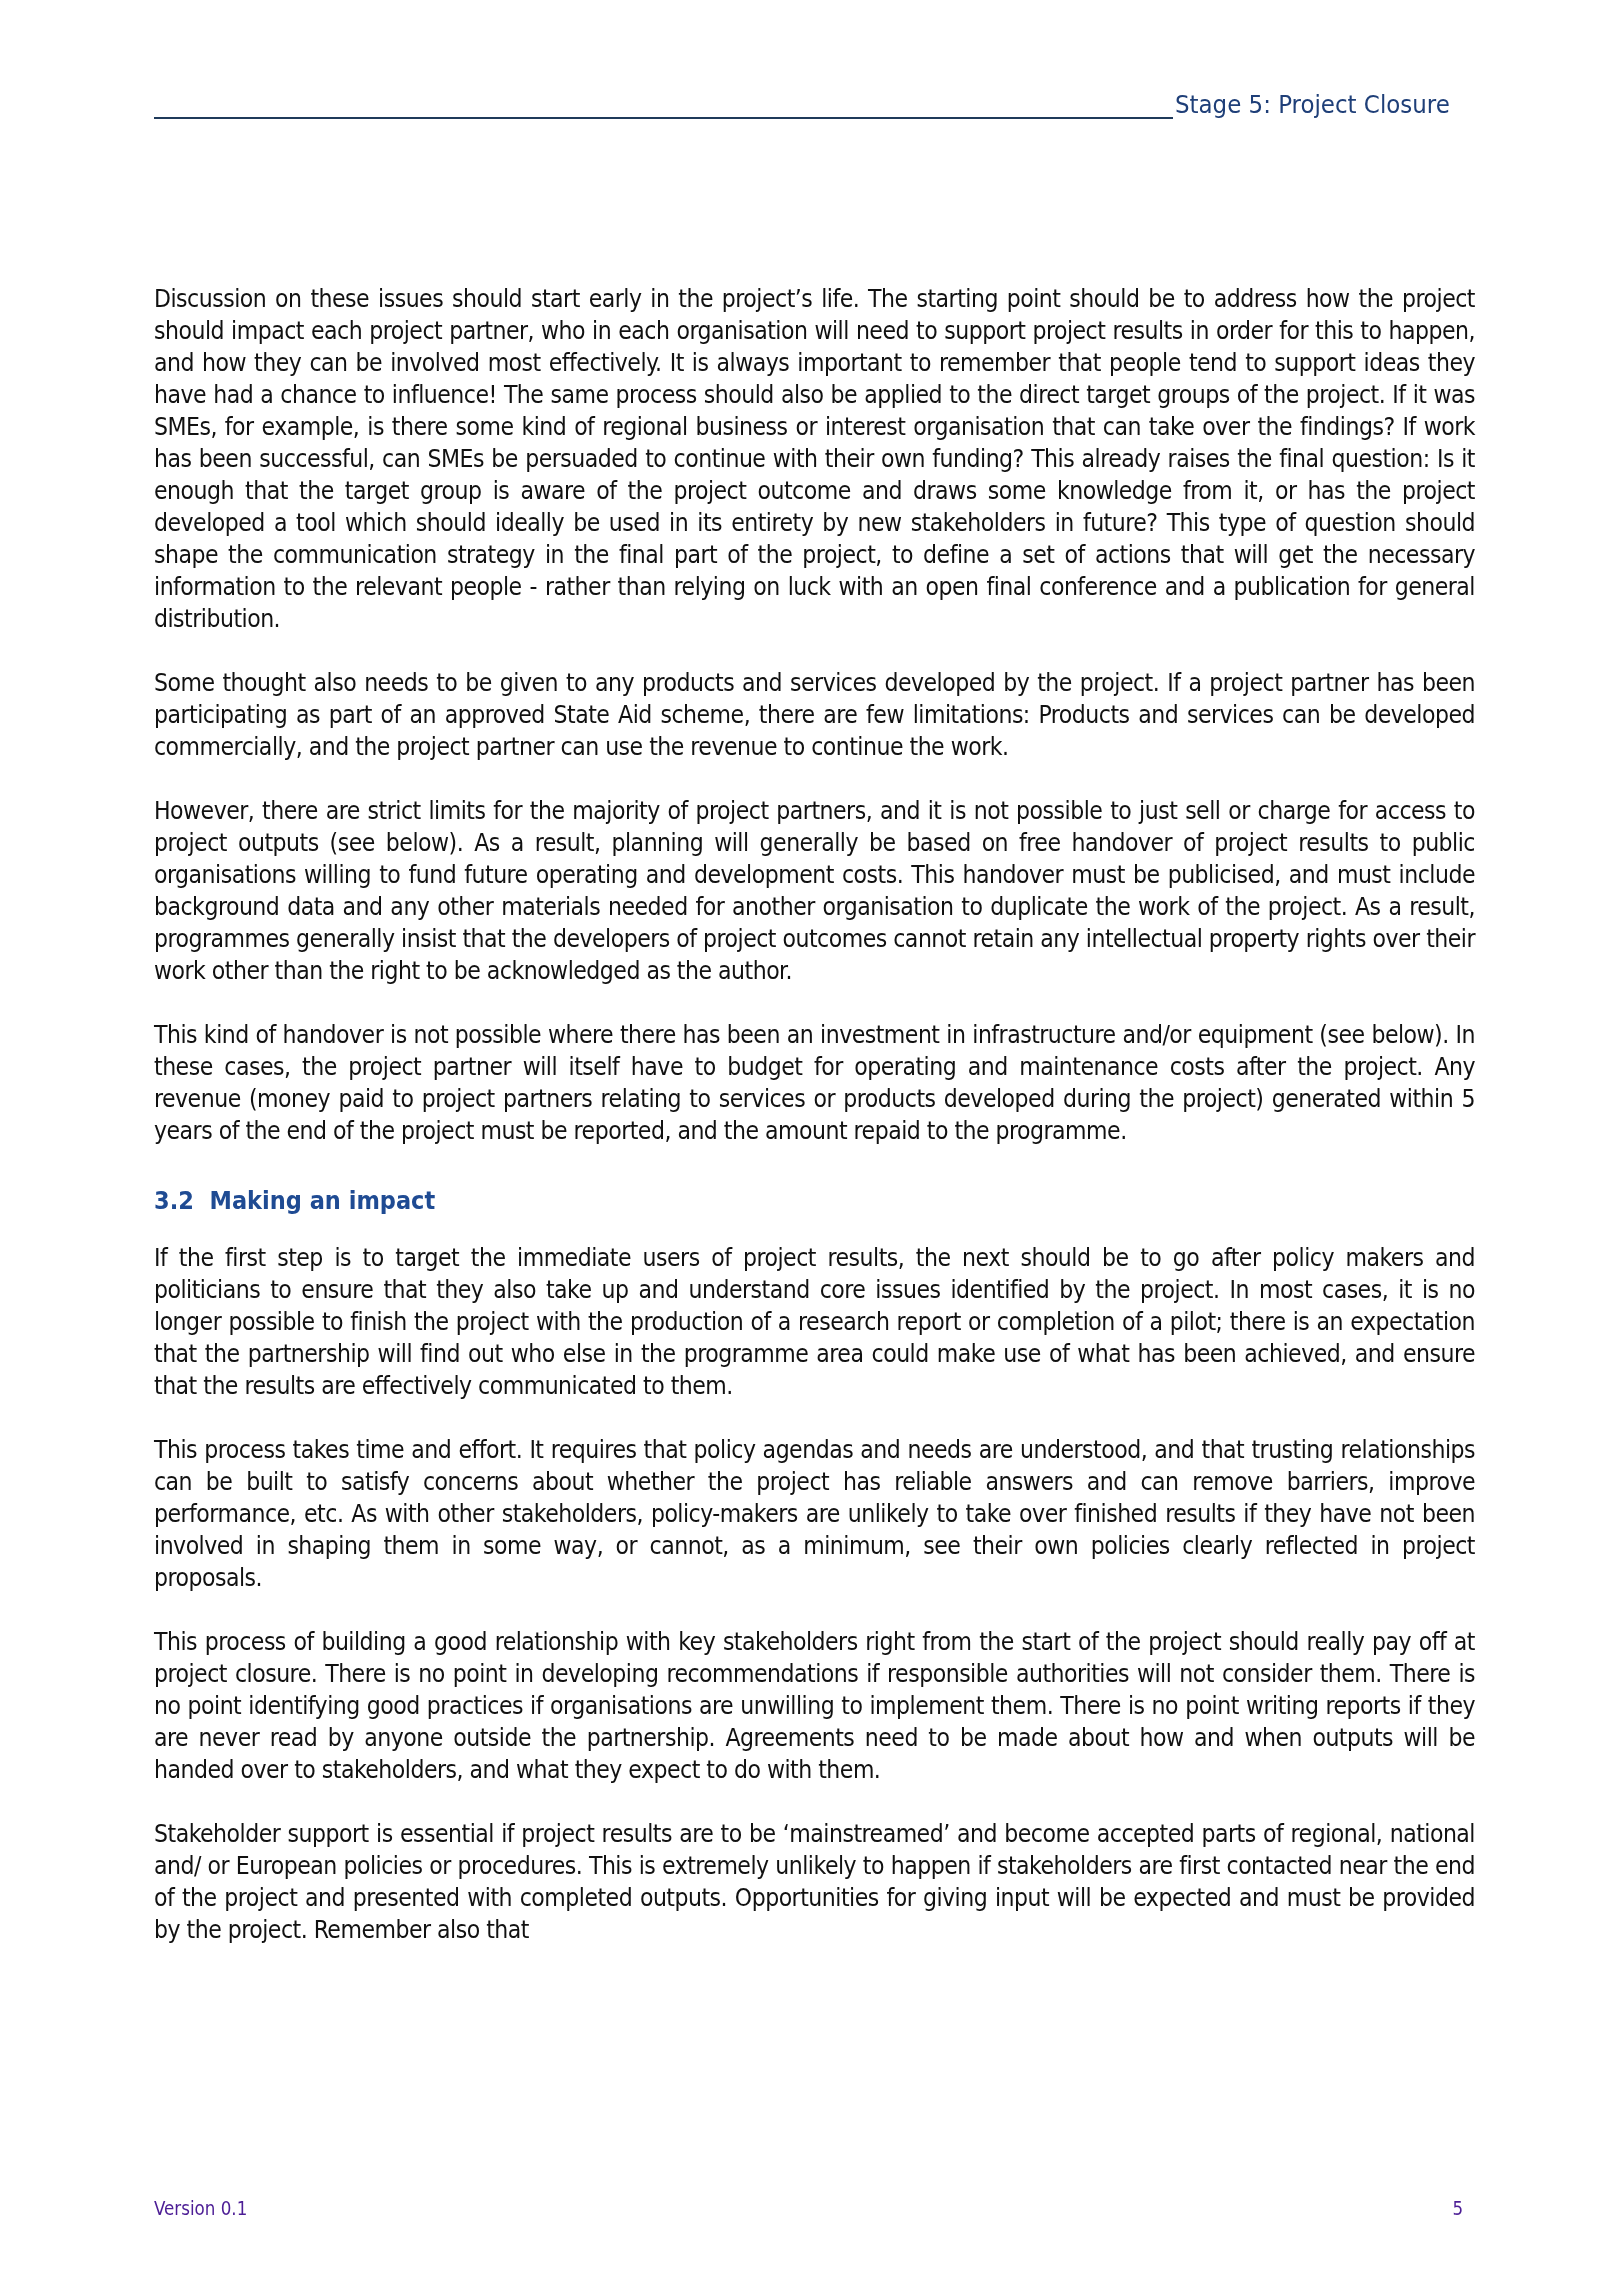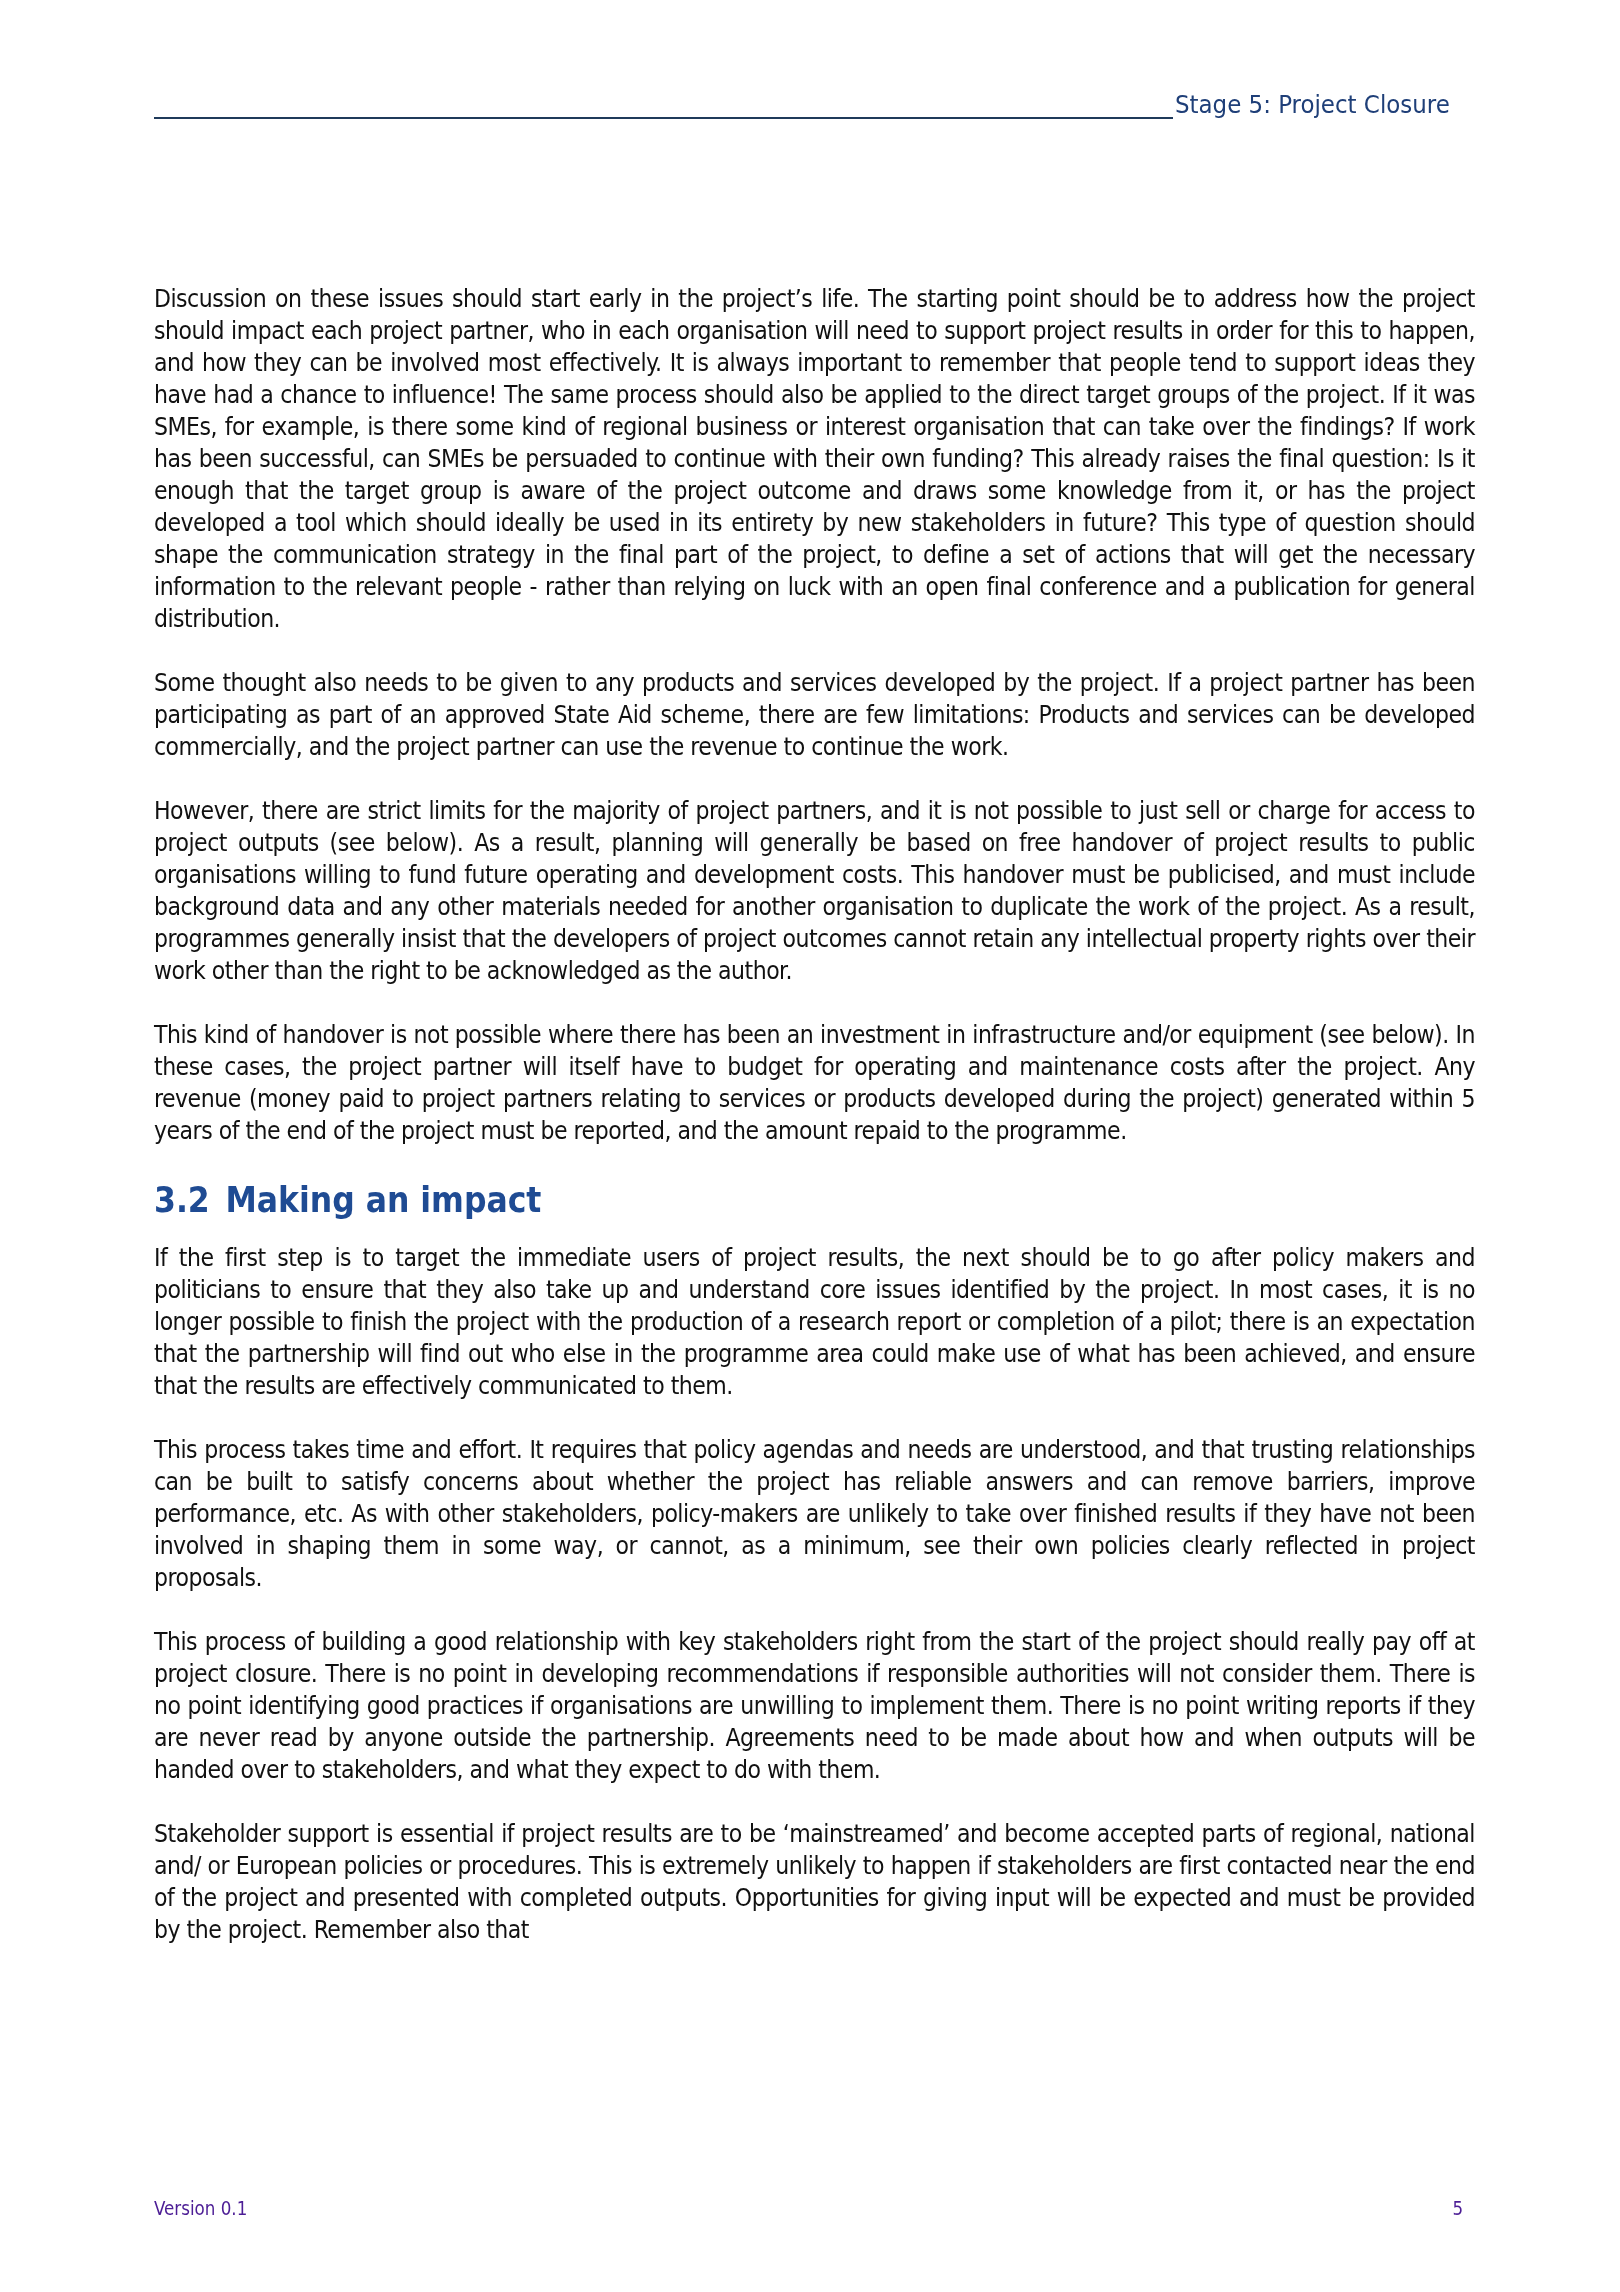--- a/index.html
+++ b/index.html
@@ -51,21 +51,21 @@
       margin: 0 0 32px 0;
       font-size: 24.5px;
       line-height: 32px;
       text-align: justify;
       letter-spacing: -0.5px;
       word-spacing: 0px;
       transform-origin: left top;
     }
     .section-heading {
       margin: 2px 0 19.6px 0;
-      font-size: 35px;
+      font-size: 25px;
       line-height: 43px;
       font-weight: bold;
       color: #1f4b93;
       letter-spacing: 0px;
     }
     .section-heading .num {
       margin-right: 15.7px;
     }
     .page-footer {
       position: absolute;

